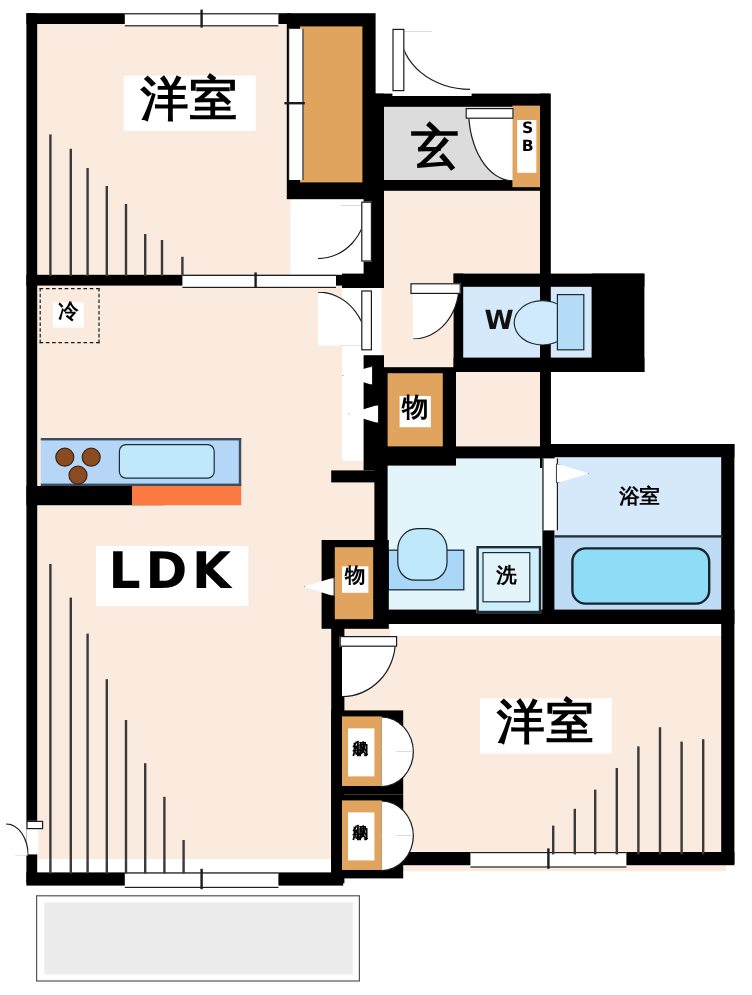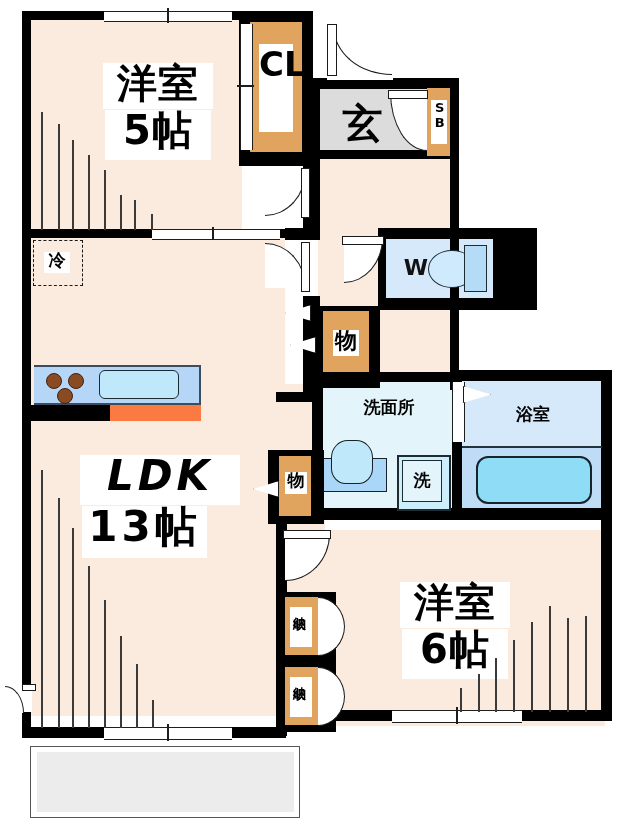--- a/index.html
+++ b/index.html
@@ -181,21 +181,20 @@
   <div class="abs" style="left:462px; top:447px; width:140px; height:63px; background:#bfdcf7;"></div>
 
   <div class="abs terrace" style="left:37px; top:752px; width:257px; height:60px;"></div>
   <div class="abs thinbox" style="left:30px; top:746px; width:270px; height:72px; border:1.5px solid #555;"></div>
 
   <div class="abs wall" style="left:22px; top:11px; width:220px; height:9px;"></div>
   <div class="abs wall" style="left:22px; top:11px; width:9px; height:725px;"></div>
 
   <div class="abs wall" style="left:239px; top:11px; width:74px; height:155px;"></div>
   <div class="abs closet" style="left:250px; top:22px; width:52px; height:130px;"></div>
-  <div class="lbl cl-text lbl-onwhite" style="left:259px; top:44px; width:34px; height:84px; padding-top:4px;"><span>CL</span></div>
 
   <div class="slider-v" style="left:240px; top:24px; width:11px; height:126px;"></div>
   <div class="abs" style="left:237px; top:85px; width:17px; height:2px; background:#1d1d1d;"></div>
 
   <div class="abs wall" style="left:22px; top:229px; width:290px; height:9px;"></div>
 
   <div class="slider" style="left:152px; top:229px; width:128px; height:9px;"></div>
   <div class="abs" style="left:212px; top:227px; width:2px; height:13px; background:#1d1d1d;"></div>
 
   <div class="slider" style="left:104px; top:11px; width:128px; height:9px;"></div>
@@ -240,21 +239,20 @@
   <div class="doorpanel" style="left:342px; top:236px; width:40px; height:7px;"></div>
 
   <div class="abs wall" style="left:312px; top:306px; width:68px; height:82px;"></div>
   <div class="abs closet" style="left:323px; top:311px; width:46px; height:66px;"></div>
   <div class="lbl med lbl-onwhite" style="left:333px; top:330px; width:26px; height:26px;"><span>物</span></div>
 
   <div class="abs wall" style="left:312px; top:372px; width:150px; height:10px;"></div>
   <div class="abs wall" style="left:312px; top:372px; width:11px; height:148px;"></div>
   <div class="abs wall" style="left:312px; top:508px; width:300px; height:12px;"></div>
   <div class="abs wall" style="left:452px; top:372px; width:10px; height:148px;"></div>
-  <div class="lbl small" style="left:337px; top:399px; width:104px; height:20px;"><span>洗面所</span></div>
 
   <div class="basin" style="left:323px; top:458px; width:62px; height:32px;"></div>
   <div class="basinbowl" style="left:331px; top:440px; width:40px; height:42px;"></div>
 
   <div class="washer" style="left:397px; top:455px; width:50px; height:52px;"></div>
   <div class="abs waterlt" style="left:402px; top:460px; width:40px; height:42px; border:1.5px solid #1d2b33;"></div>
   <div class="lbl small" style="left:405px; top:472px; width:34px; height:20px;"><span>洗</span></div>
 
   <div class="slider-v" style="left:452px; top:382px; width:11px; height:60px;"></div>
   <div class="tri-outline" style="left:463px; top:386px; width:26px; height:15px; clip-path: polygon(0 0, 100% 50%, 0 100%);"></div>
@@ -271,38 +269,35 @@
   <div class="burner" style="left:46px; top:373px; width:14px; height:14px;"></div>
   <div class="burner" style="left:68px; top:373px; width:14px; height:14px;"></div>
   <div class="burner" style="left:57px; top:388px; width:14px; height:14px;"></div>
   <div class="sinkbowl" style="left:99px; top:370px; width:78px; height:27px;"></div>
   <div class="abs wall" style="left:22px; top:405px; width:115px; height:16px;"></div>
   <div class="abs orangebar" style="left:110px; top:405px; width:91px; height:16px;"></div>
 
   <div class="dashbox" style="left:33px; top:240px; width:48px; height:44px;"></div>
   <div class="lbl small lbl-onwhite" style="left:44px; top:252px; width:26px; height:21px;"><span>冷</span></div>
 
-  <div class="lbl big-ldk lbl-onwhite" style="left:80px; top:455px; width:160px; height:50px;font-style:italic;"><span>LDK</span></div>
-  <div class="lbl big-ldk lbl-onwhite" style="left:82px; top:506px; width:125px; height:52px;"><span>13帖</span></div>
+  <div class="lbl big-ldk lbl-onwhite" style="left:80px; top:455px; width:127px; height:50px;"><span>LDK</span></div>
 
   <div class="lbl big2 lbl-onwhite" style="left:103px; top:63px; width:110px; height:46px;"><span>洋室</span></div>
-  <div class="lbl big2 lbl-onwhite" style="left:105px; top:110px; width:106px; height:50px;"><span>5帖</span></div>
 
   <div class="abs wall" style="left:268px; top:450px; width:56px; height:74px;"></div>
   <div class="abs closet" style="left:279px; top:456px; width:32px; height:60px;"></div>
   <div class="lbl small lbl-onwhite" style="left:285px; top:472px; width:22px; height:22px;"><span>物</span></div>
   <div class="tri-outline" style="left:253px; top:481px; width:24px; height:14px; clip-path: polygon(100% 0, 0 50%, 100% 100%);"></div>
   <div class="tri-outline" style="left:290px; top:337px; width:24px; height:14px; clip-path: polygon(100% 0, 0 50%, 100% 100%);"></div>
   <div class="tri-outline" style="left:285px; top:305px; width:24px; height:14px; clip-path: polygon(100% 0, 0 50%, 100% 100%);"></div>
 
   <div class="abs wall" style="left:276px; top:520px; width:11px; height:216px;"></div>
   <div class="abs wall" style="left:601px; top:520px; width:11px; height:200px;"></div>
   <div class="abs wall" style="left:276px; top:710px; width:336px; height:11px;"></div>
   <div class="lbl big2 lbl-onwhite" style="left:400px; top:582px; width:110px; height:46px;"><span>洋室</span></div>
-  <div class="lbl big2 lbl-onwhite" style="left:402px; top:629px; width:106px; height:50px;"><span>6帖</span></div>
 
   <div class="arc arc-br" style="left:285px; top:534px; width:44px; height:46px;"></div>
   <div class="doorpanel" style="left:283px; top:530px; width:46px; height:7px;"></div>
 
   <div class="abs wall" style="left:276px; top:592px; width:60px; height:70px;"></div>
   <div class="abs closet" style="left:285px; top:597px; width:33px; height:58px;"></div>
   <div class="lbl tiny lbl-onwhite" style="left:290px; top:607px; width:22px; height:40px; line-height:1.3;"><span style="display:block; writing-mode:vertical-rl; text-orientation:upright;">収納</span></div>
   <div class="arc arc-tr" style="left:318px; top:597px; width:26px; height:29px;"></div>
   <div class="arc arc-br" style="left:318px; top:626px; width:26px; height:29px;"></div>
 

